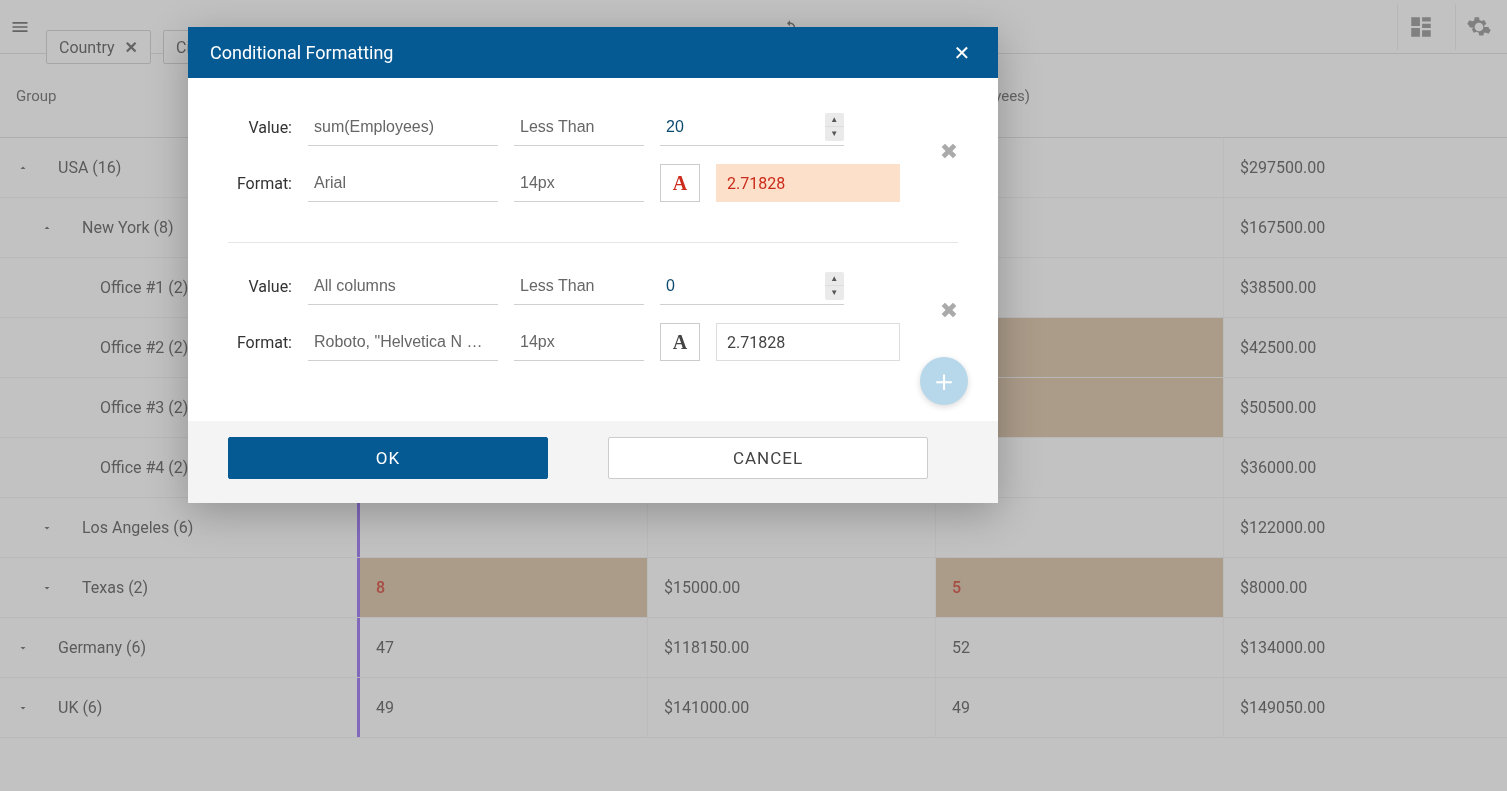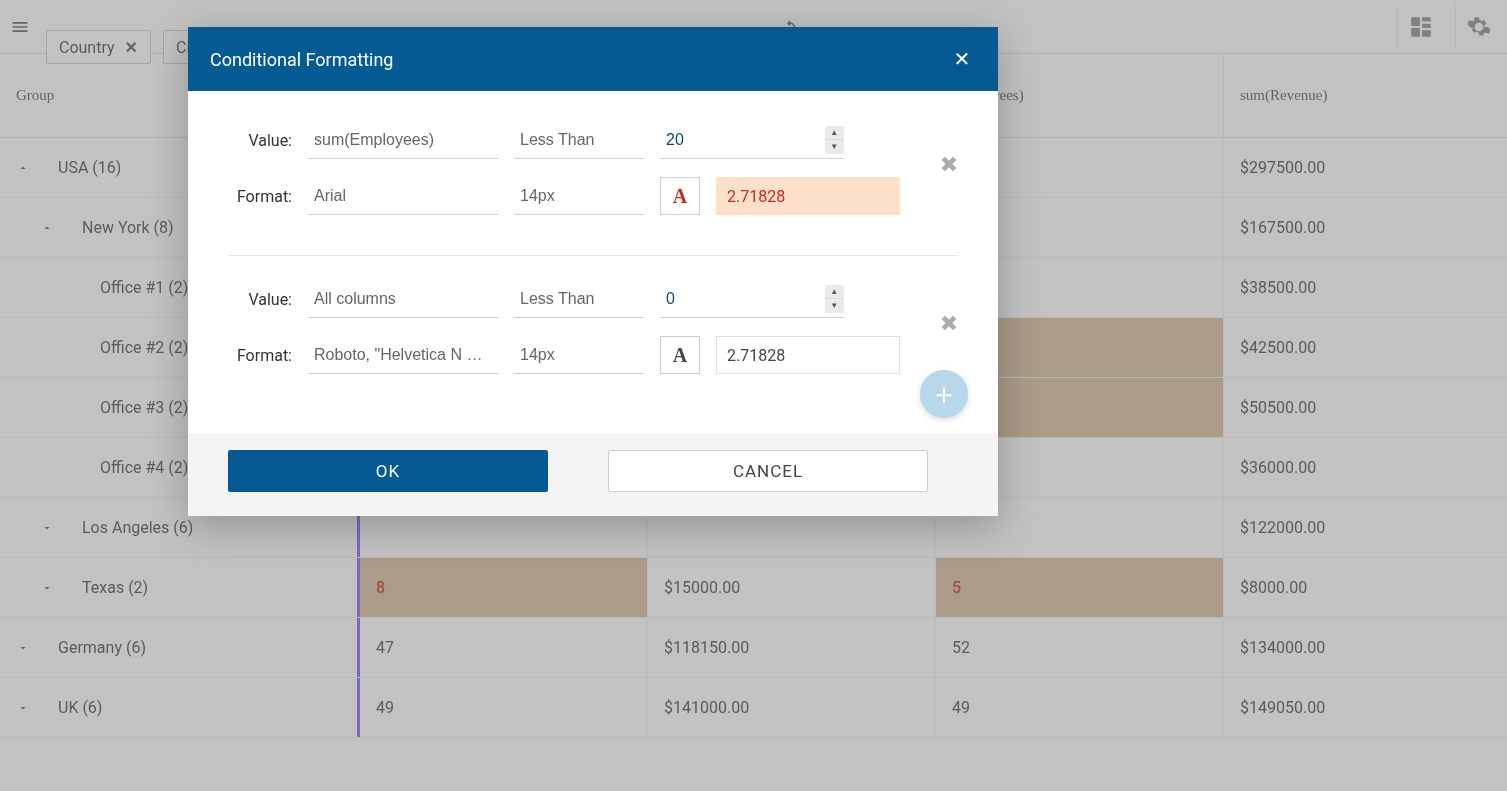--- a/index.html
+++ b/index.html
@@ -77,21 +77,20 @@
     color: #555;
     font-size: 15px;
     border-bottom: 1px solid #ddd;
   }
   .grid-header > div {
     padding: 0 16px;
     height: 100%;
     display: flex;
     align-items: center;
     border-right: 1px solid #eee;
-    font-family: Liberation Serif, serif;
   }
   .grid-header > div:first-child { border-right: 1px solid #ddd; }
   .grid-header > div:last-child { border-right: none; }
 
   .grid-row {
     display: grid;
     grid-template-columns: 360px 288px 288px 288px 283px;
     height: 60px;
     border-bottom: 1px solid #eee;
     font-size: 16px;
@@ -137,21 +136,21 @@
     background: #fff;
     border-radius: 2px;
     box-shadow: 0 10px 40px rgba(0,0,0,.25);
     z-index: 60;
     display: flex;
     flex-direction: column;
   }
   .modal-titlebar {
     background: #065a94;
     color: #fff;
-    height: 64px;
+    height: 51px;
     display: flex;
     align-items: center;
     padding: 0 22px;
     font-size: 18px;
   }
   .modal-titlebar .spacer { flex: 1; }
   .modal-close {
     width: 28px; height: 28px;
     display: flex; align-items: center; justify-content: center;
     cursor: pointer;
@@ -346,21 +345,20 @@
         </svg>
     </div>
   </div>
 
   <div class="grid">
     <div class="grid-header">
       <div>Group</div>
       <div></div>
       <div></div>
       <div>Employees)</div>
-      <div>sum(Revenue)</div>
     </div>
     <div id="grid-rows">
         <div class="grid-row">
           <div class="group-cell indent-0">
             <span class="caret">
               <svg viewBox="0 0 24 24">
                 <path d="M7 14l5-5 5 5z"></path>
               </svg>
             </span>
             <span>USA (16)</span>

